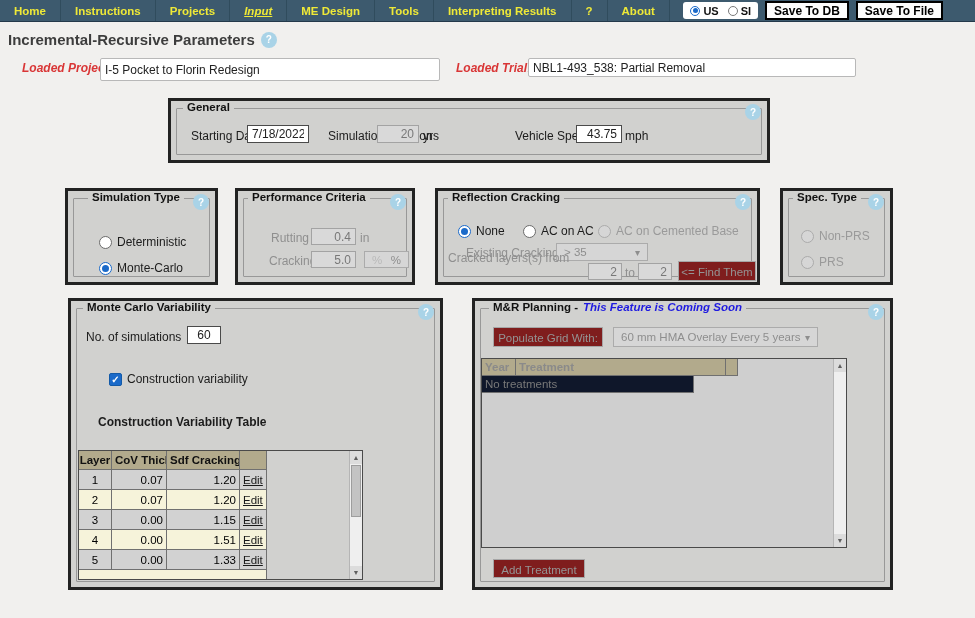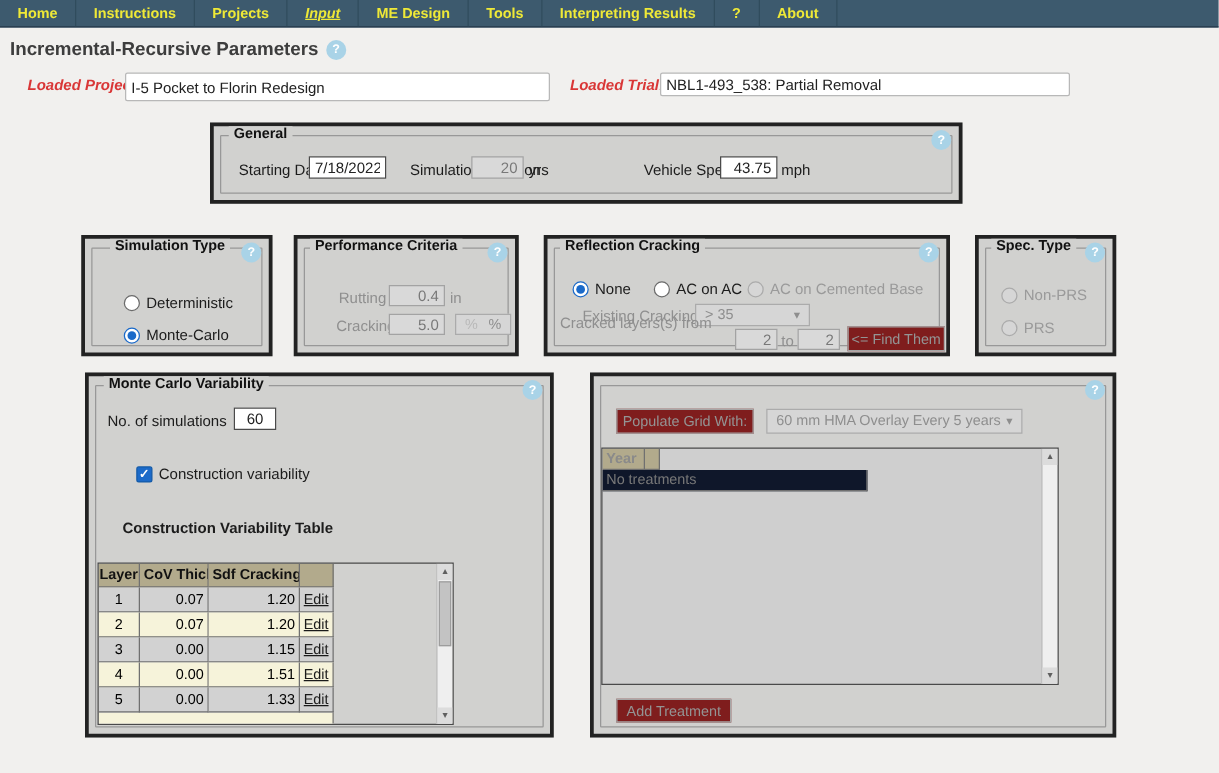--- a/index.html
+++ b/index.html
@@ -89,20 +89,34 @@
 <div class="nav">
   <div class="nav-item">Home</div>
   <div class="nav-item">Instructions</div>
   <div class="nav-item">Projects</div>
   <div class="nav-item active">Input</div>
   <div class="nav-item">ME Design</div>
   <div class="nav-item">Tools</div>
   <div class="nav-item">Interpreting Results</div>
   <div class="nav-item">?</div>
   <div class="nav-item">About</div>
+  <div class="nav-right">
+    <div class="unit-box">
+      <span class="unit-opt">
+        <span class="rdot checked"></span>
+        <span>US</span>
+      </span>
+      <span class="unit-opt">
+        <span class="rdot"></span>
+        <span>SI</span>
+      </span>
+    </div>
+    <button class="save-btn">Save To DB</button>
+    <button class="save-btn">Save To File</button>
+  </div>
 </div>
 
 <div class="page-title">
   <span>Incremental-Recursive Parameters</span>
   <span class="help">?</span>
 </div>
 
 <span class="red-lbl" style="left:22px; top:61px;">Loaded Project:</span>
 <input class="tb soft" style="left: 100px; top: 58px; width: 340px; height: 23px;" value="I-5 Pocket to Florin Redesign">
 <span class="red-lbl" style="left:456px; top:61px;">Loaded Trial:</span>
@@ -256,30 +270,34 @@
     <div class="sbar">
       <div class="arr up">▲</div>
       <div class="thumb"></div>
       <div class="arr dn">▼</div>
     </div>
   </div>
 </div>
 
 <div class="panel" style="left:472px; top:298px; width:421px; height:292px;">
   <div class="inner"></div>
+  <span class="legend" style="left:14px;">
+    <span>M&amp;R Planning -</span><span class="coming-soon">This Feature is Coming Soon</span>
+  </span>
   <span class="help corner">?</span>
   <button class="btn-dis" style="left:18px; top:26px; width:110px; height:20px;" disabled="">Populate Grid With:</button>
   <div class="dd-dis" style="left:138px; top:26px; width:205px; height:20px;">
     <span>60 mm HMA Overlay Every 5 years</span>
     <span class="chev">▾</span>
   </div>
 
   <div class="grid" style="left:6px; top:57px; width:366px; height:190px; background:#cfcfcf;">
     <div class="g-row g-head grayed" style="height:17px;">
       <div class="g-cell" style="width:34px;">Year</div>
+      <div class="g-cell" style="width:210px;">Treatment</div>
       <div class="g-cell" style="width:12px;"></div>
     </div>
     <div class="g-row" style="height:17px;">
       <div class="g-cell" style="width:212px; background:#0f172a; color:#787878;">No treatments</div>
     </div>
     <div class="sbar">
       <div class="arr up">▲</div>
       <div class="arr dn">▼</div>
     </div>
   </div>

